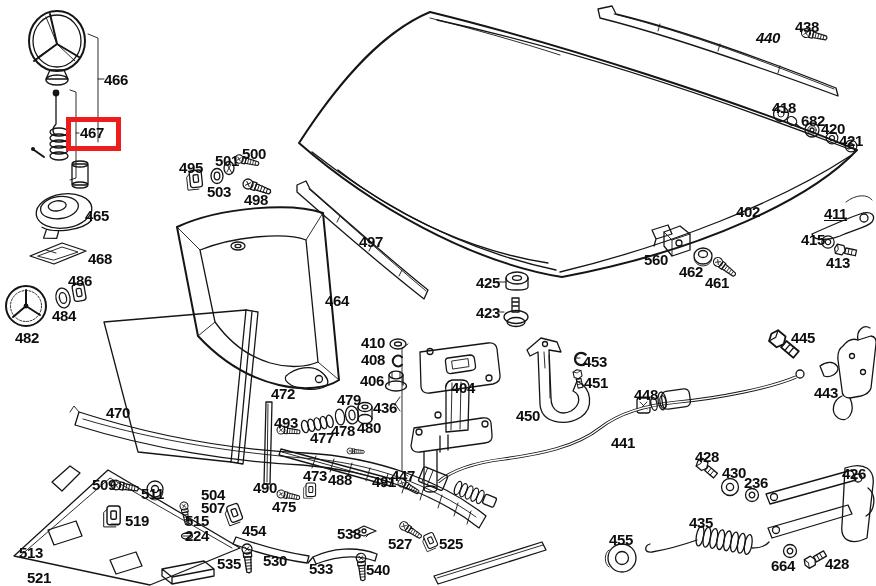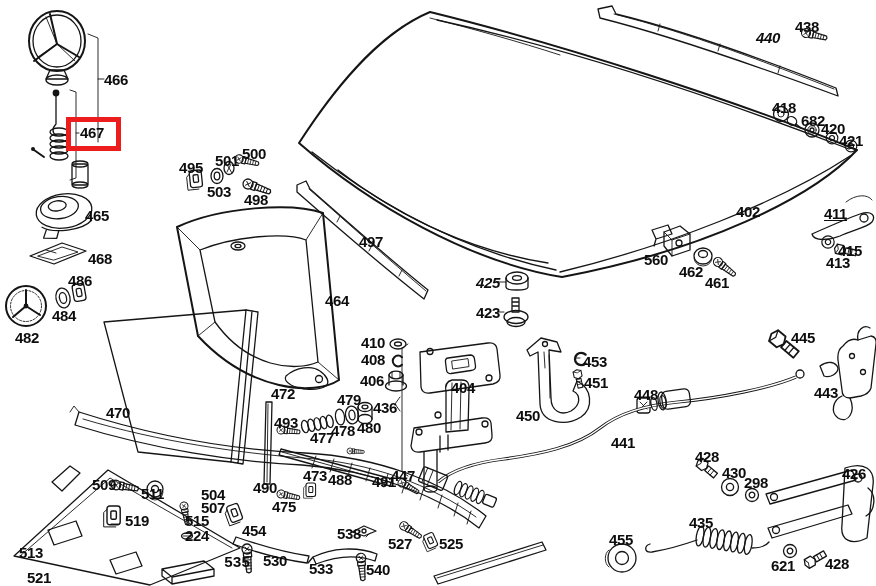--- a/index.html
+++ b/index.html
@@ -485,28 +485,28 @@
       <div class="part-label" style="left: 52px; top: 308px;">484</div>
       <div class="part-label" style="left: 15px; top: 330px;">482</div>
       <div class="part-label" style="left: 179px; top: 160px;">495</div>
       <div class="part-label" style="left: 215px; top: 153px;">501</div>
       <div class="part-label" style="left: 242px; top: 146px;">500</div>
       <div class="part-label" style="left: 207px; top: 184px;">503</div>
       <div class="part-label" style="left: 244px; top: 192px;">498</div>
       <div class="part-label" style="left: 325px; top: 293px;">464</div>
       <div class="part-label" style="left: 359px; top: 234px;">497</div>
       <div class="part-label" style="left: 106px; top: 405px;">470</div>
-      <div class="part-label" style="left: 476px; top: 275px; font-style: italic;">425</div>
+      <div class="part-label" style="left: 476px; top: 275px;">425</div>
       <div class="part-label" style="left: 476px; top: 305px;">423</div>
       <div class="part-label" style="left: 644px; top: 252px;">560</div>
       <div class="part-label" style="left: 679px; top: 264px;">462</div>
       <div class="part-label" style="left: 705px; top: 275px;">461</div>
       <div class="part-label" style="left: 736px; top: 204px;">402</div>
       <div class="part-label" style="left: 824px; top: 206px; text-decoration: underline;">411</div>
-      <div class="part-label" style="left: 801px; top: 243px; margin-left: 37px;">415</div>
+      <div class="part-label" style="left: 801px; top: 232px;">415</div>
       <div class="part-label" style="left: 826px; top: 255px;">413</div>
       <div class="part-label" style="left: 756px; top: 30px; font-style: italic;">440</div>
       <div class="part-label" style="left: 795px; top: 19px;">438</div>
       <div class="part-label" style="left: 772px; top: 100px;">418</div>
       <div class="part-label" style="left: 801px; top: 113px;">682</div>
       <div class="part-label" style="left: 821px; top: 121px;">420</div>
       <div class="part-label" style="left: 839px; top: 133px;">421</div>
       <div class="part-label" style="left: 361px; top: 335px;">410</div>
       <div class="part-label" style="left: 361px; top: 352px;">408</div>
       <div class="part-label" style="left: 360px; top: 373px;">406</div>
@@ -514,34 +514,34 @@
       <div class="part-label" style="left: 373px; top: 400px;">436</div>
       <div class="part-label" style="left: 516px; top: 408px;">450</div>
       <div class="part-label" style="left: 583px; top: 354px;">453</div>
       <div class="part-label" style="left: 584px; top: 375px;">451</div>
       <div class="part-label" style="left: 634px; top: 387px;">448</div>
       <div class="part-label" style="left: 611px; top: 435px;">441</div>
       <div class="part-label" style="left: 791px; top: 330px;">445</div>
       <div class="part-label" style="left: 814px; top: 385px;">443</div>
       <div class="part-label" style="left: 695px; top: 449px;">428</div>
       <div class="part-label" style="left: 722px; top: 465px;">430</div>
-      <div class="part-label" style="left: 744px; top: 475px;">298</div>
+      <div class="part-label" style="left: 744px; top: 475px;">236</div>
       <div class="part-label" style="left: 842px; top: 466px;">426</div>
       <div class="part-label" style="left: 689px; top: 515px;">435</div>
-      <div class="part-label" style="left: 771px; top: 558px;">621</div>
+      <div class="part-label" style="left: 771px; top: 558px;">664</div>
       <div class="part-label" style="left: 825px; top: 556px;">428</div>
       <div class="part-label" style="left: 609px; top: 532px;">455</div>
       <div class="part-label" style="left: 489px; top: 564px; margin-top: 48px;">523</div>
       <div class="part-label" style="left: 439px; top: 536px;">525</div>
       <div class="part-label" style="left: 388px; top: 536px;">527</div>
       <div class="part-label" style="left: 329px; top: 526px; margin-left: 8px;">538</div>
       <div class="part-label" style="left: 309px; top: 561px;">533</div>
       <div class="part-label" style="left: 366px; top: 562px;">540</div>
       <div class="part-label" style="left: 263px; top: 553px;">530</div>
-      <div class="part-label" style="left: 224px; top: 556px; font-family: Liberation Mono, monospace;">535</div>
+      <div class="part-label" style="left: 217px; top: 556px;">535</div>
       <div class="part-label" style="left: 391px; top: 468px;">447</div>
       <div class="part-label" style="left: 27px; top: 570px;">521</div>
       <div class="part-label" style="left: 19px; top: 545px;">513</div>
       <div class="part-label" style="left: 125px; top: 513px;">519</div>
       <div class="part-label" style="left: 185px; top: 513px;">515</div>
       <div class="part-label" style="left: 185px; top: 528px;">224</div>
       <div class="part-label" style="left: 92px; top: 477px;">509</div>
       <div class="part-label" style="left: 141px; top: 486px;">511</div>
       <div class="part-label" style="left: 201px; top: 487px;">504</div>
       <div class="part-label" style="left: 201px; top: 500px;">507</div>

